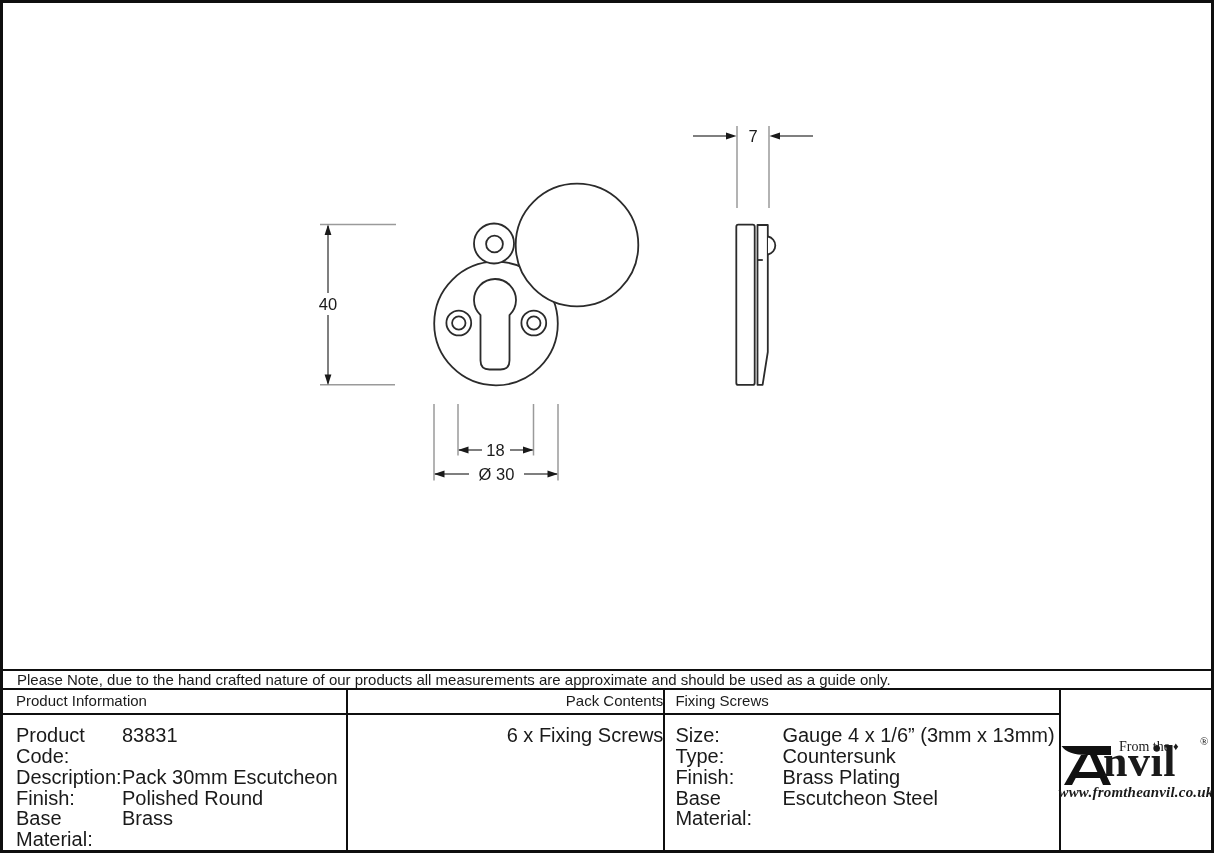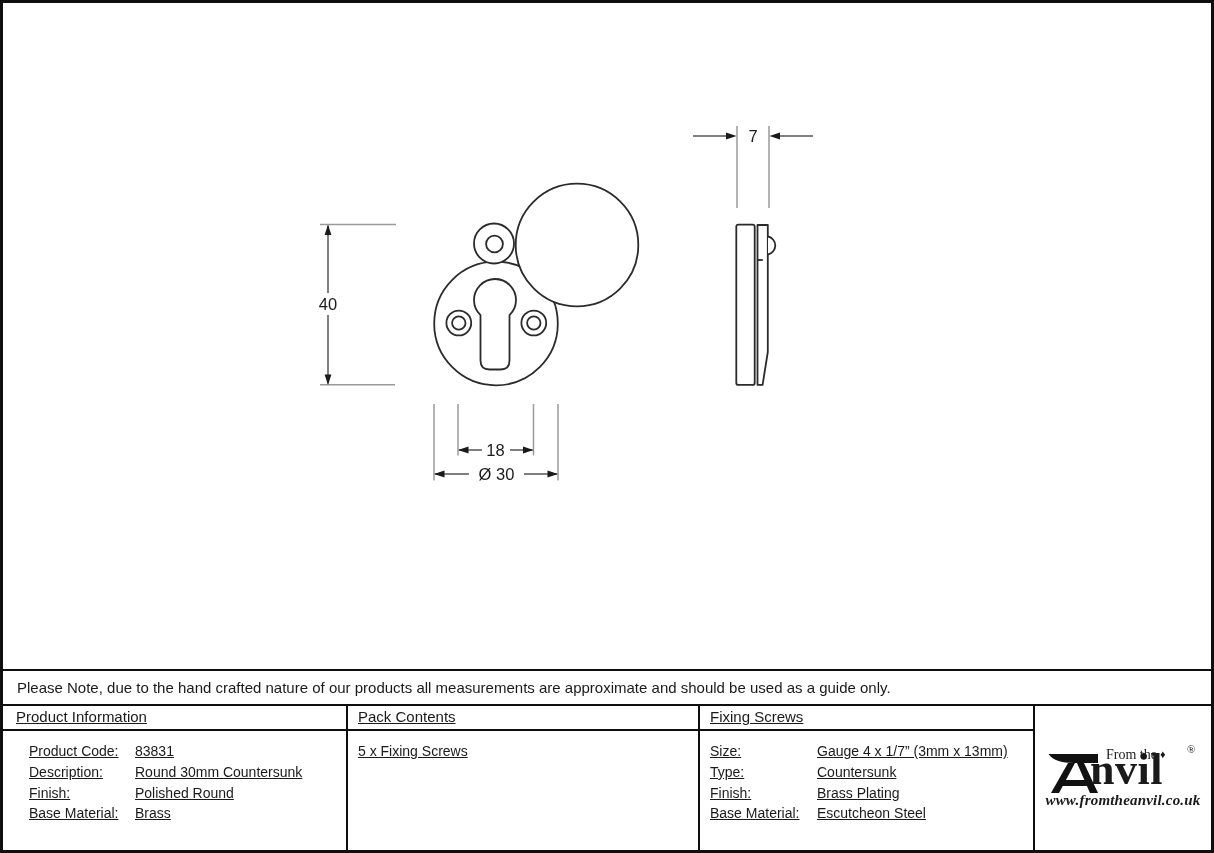--- a/index.html
+++ b/index.html
@@ -18,33 +18,33 @@
 
   
   .spec { position:absolute; left:0; right:0; top:666px; bottom:0; display:flex; flex-direction:column; }
   .note-row {
     box-sizing:border-box; height:37px;
     border-top:2.5px solid #0f0f0f; border-bottom:2px solid #0f0f0f;
     display:flex; align-items:center; padding-left:14px;
     font-size:15px;
   }
   .main-table { flex:1; display:flex; }
-  .col { box-sizing:border-box;text-decoration:underline; }
+  .col { box-sizing:border-box; }
   .col-border { border-right:2px solid #0f0f0f; }
   .col1 { width:345px; }
-  .col2 { width:352px; }
-  .col3 { width:335px; }
+  .col2 { width:318px;text-align:right; }
+  .col3 { width:396px; }
   .col4 { flex:1; display:flex; align-items:center; justify-content:center; }
   .col-header {
     box-sizing:border-box; height:25px; line-height:22px;
     border-bottom:2px solid #0f0f0f;
     font-size:15px; padding-left:13px;
   }
   .pad9 .col-header { padding-left:10px; }
-  .col-body { padding:10px 0 0 26px; font-size:14px; line-height:20.8px; }
+  .col-body { padding:10px 0 0 13px; font-size:20px; line-height:20.8px; }
   .pad9 .col-body { padding-left:10px; }
   .kv-row { display:flex; }
   .col1 .kv-label { width:106px; flex:0 0 auto; }
   .col3 .kv-label { width:107px; flex:0 0 auto; }
 
   
   .logo { position:relative; width:150px; height:66px; }
   .anvil-a { position:absolute; left:0; top:5px; }
   .brand-rest {
     position:absolute; left:42px; top:3px;
@@ -144,46 +144,46 @@
 
       <div class="col col1 col-border">
         <div class="col-header">Product Information</div>
         <div class="col-body">
           <div class="kv-row">
             <span class="kv-label">Product Code:</span>
             <span class="kv-value">83831</span>
           </div>
           <div class="kv-row">
             <span class="kv-label">Description:</span>
-            <span class="kv-value">Round 30mm Countersunk</span>
+            <span class="kv-value">Pack 30mm Escutcheon</span>
           </div>
           <div class="kv-row">
             <span class="kv-label">Finish:</span>
             <span class="kv-value">Polished Round</span>
           </div>
           <div class="kv-row">
             <span class="kv-label">Base Material:</span>
             <span class="kv-value">Brass</span>
           </div>
         </div>
       </div>
 
       <div class="col col2 col-border pad9">
         <div class="col-header">Pack Contents</div>
         <div class="col-body">
-          <div>5 x Fixing Screws</div>
+          <div>6 x Fixing Screws</div>
         </div>
       </div>
 
       <div class="col col3 col-border pad9">
         <div class="col-header">Fixing Screws</div>
         <div class="col-body">
           <div class="kv-row">
             <span class="kv-label">Size:</span>
-            <span class="kv-value">Gauge 4 x 1/7” (3mm x 13mm)</span>
+            <span class="kv-value">Gauge 4 x 1/6” (3mm x 13mm)</span>
           </div>
           <div class="kv-row">
             <span class="kv-label">Type:</span>
             <span class="kv-value">Countersunk</span>
           </div>
           <div class="kv-row">
             <span class="kv-label">Finish:</span>
             <span class="kv-value">Brass Plating</span>
           </div>
           <div class="kv-row">

